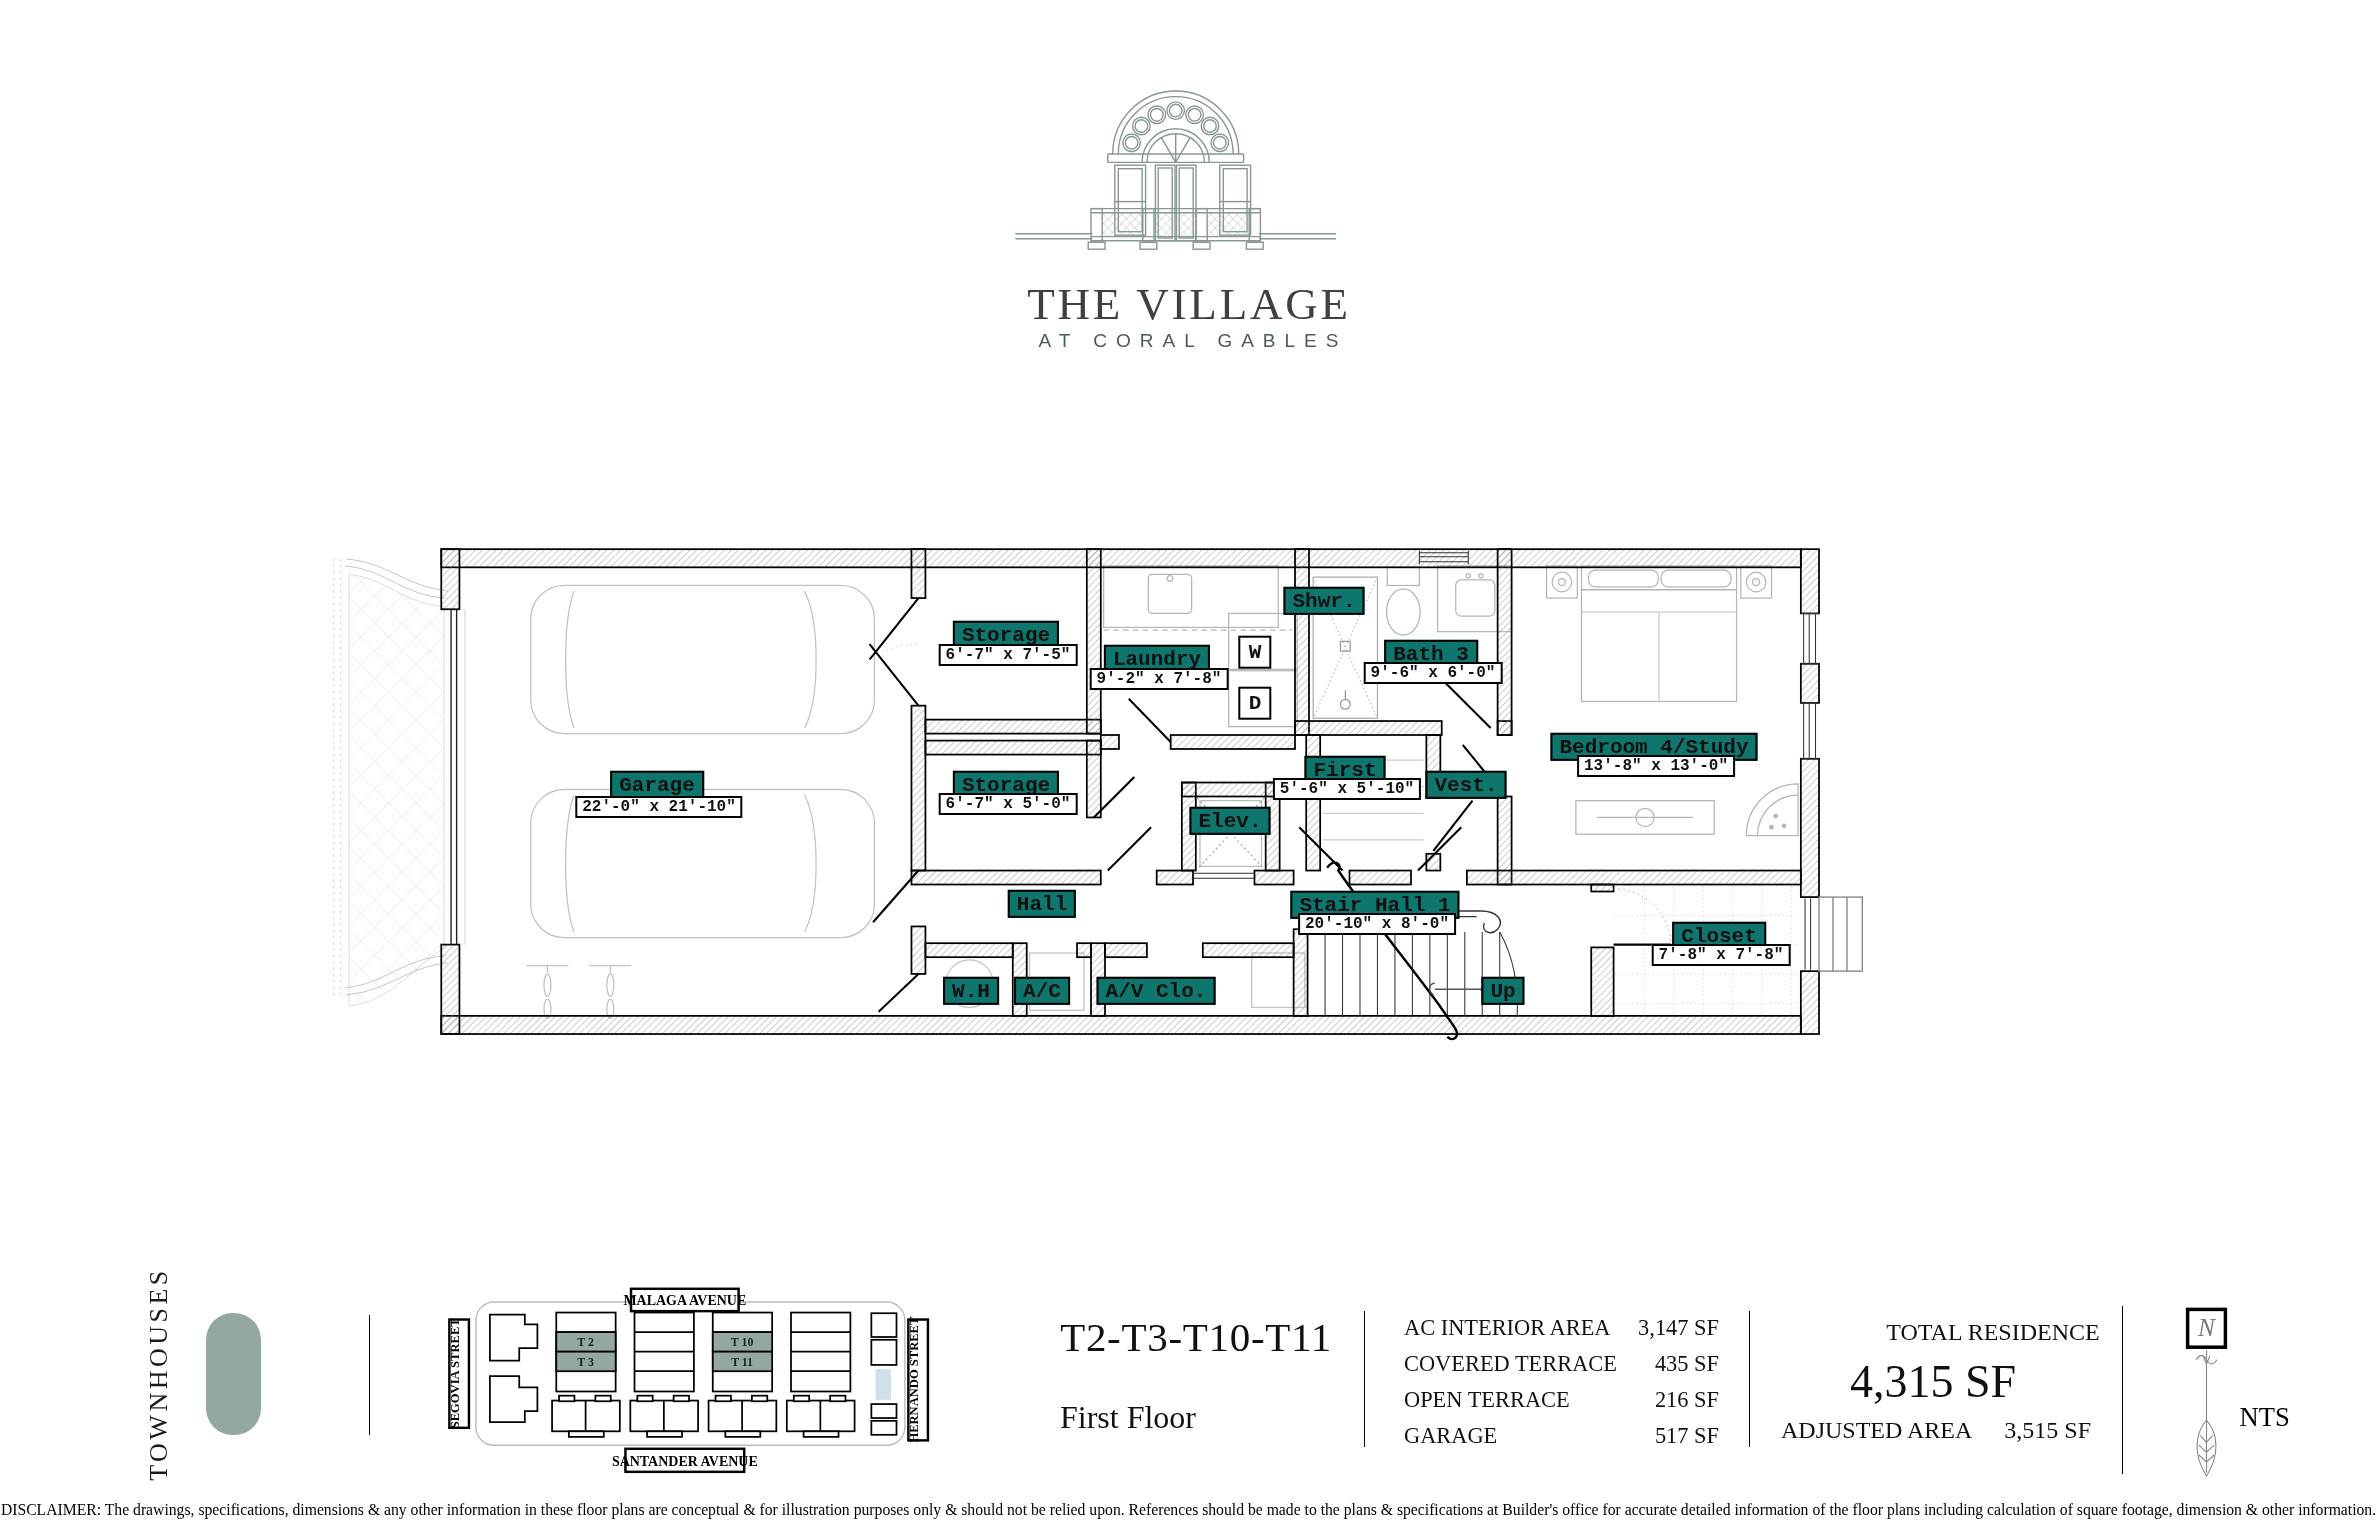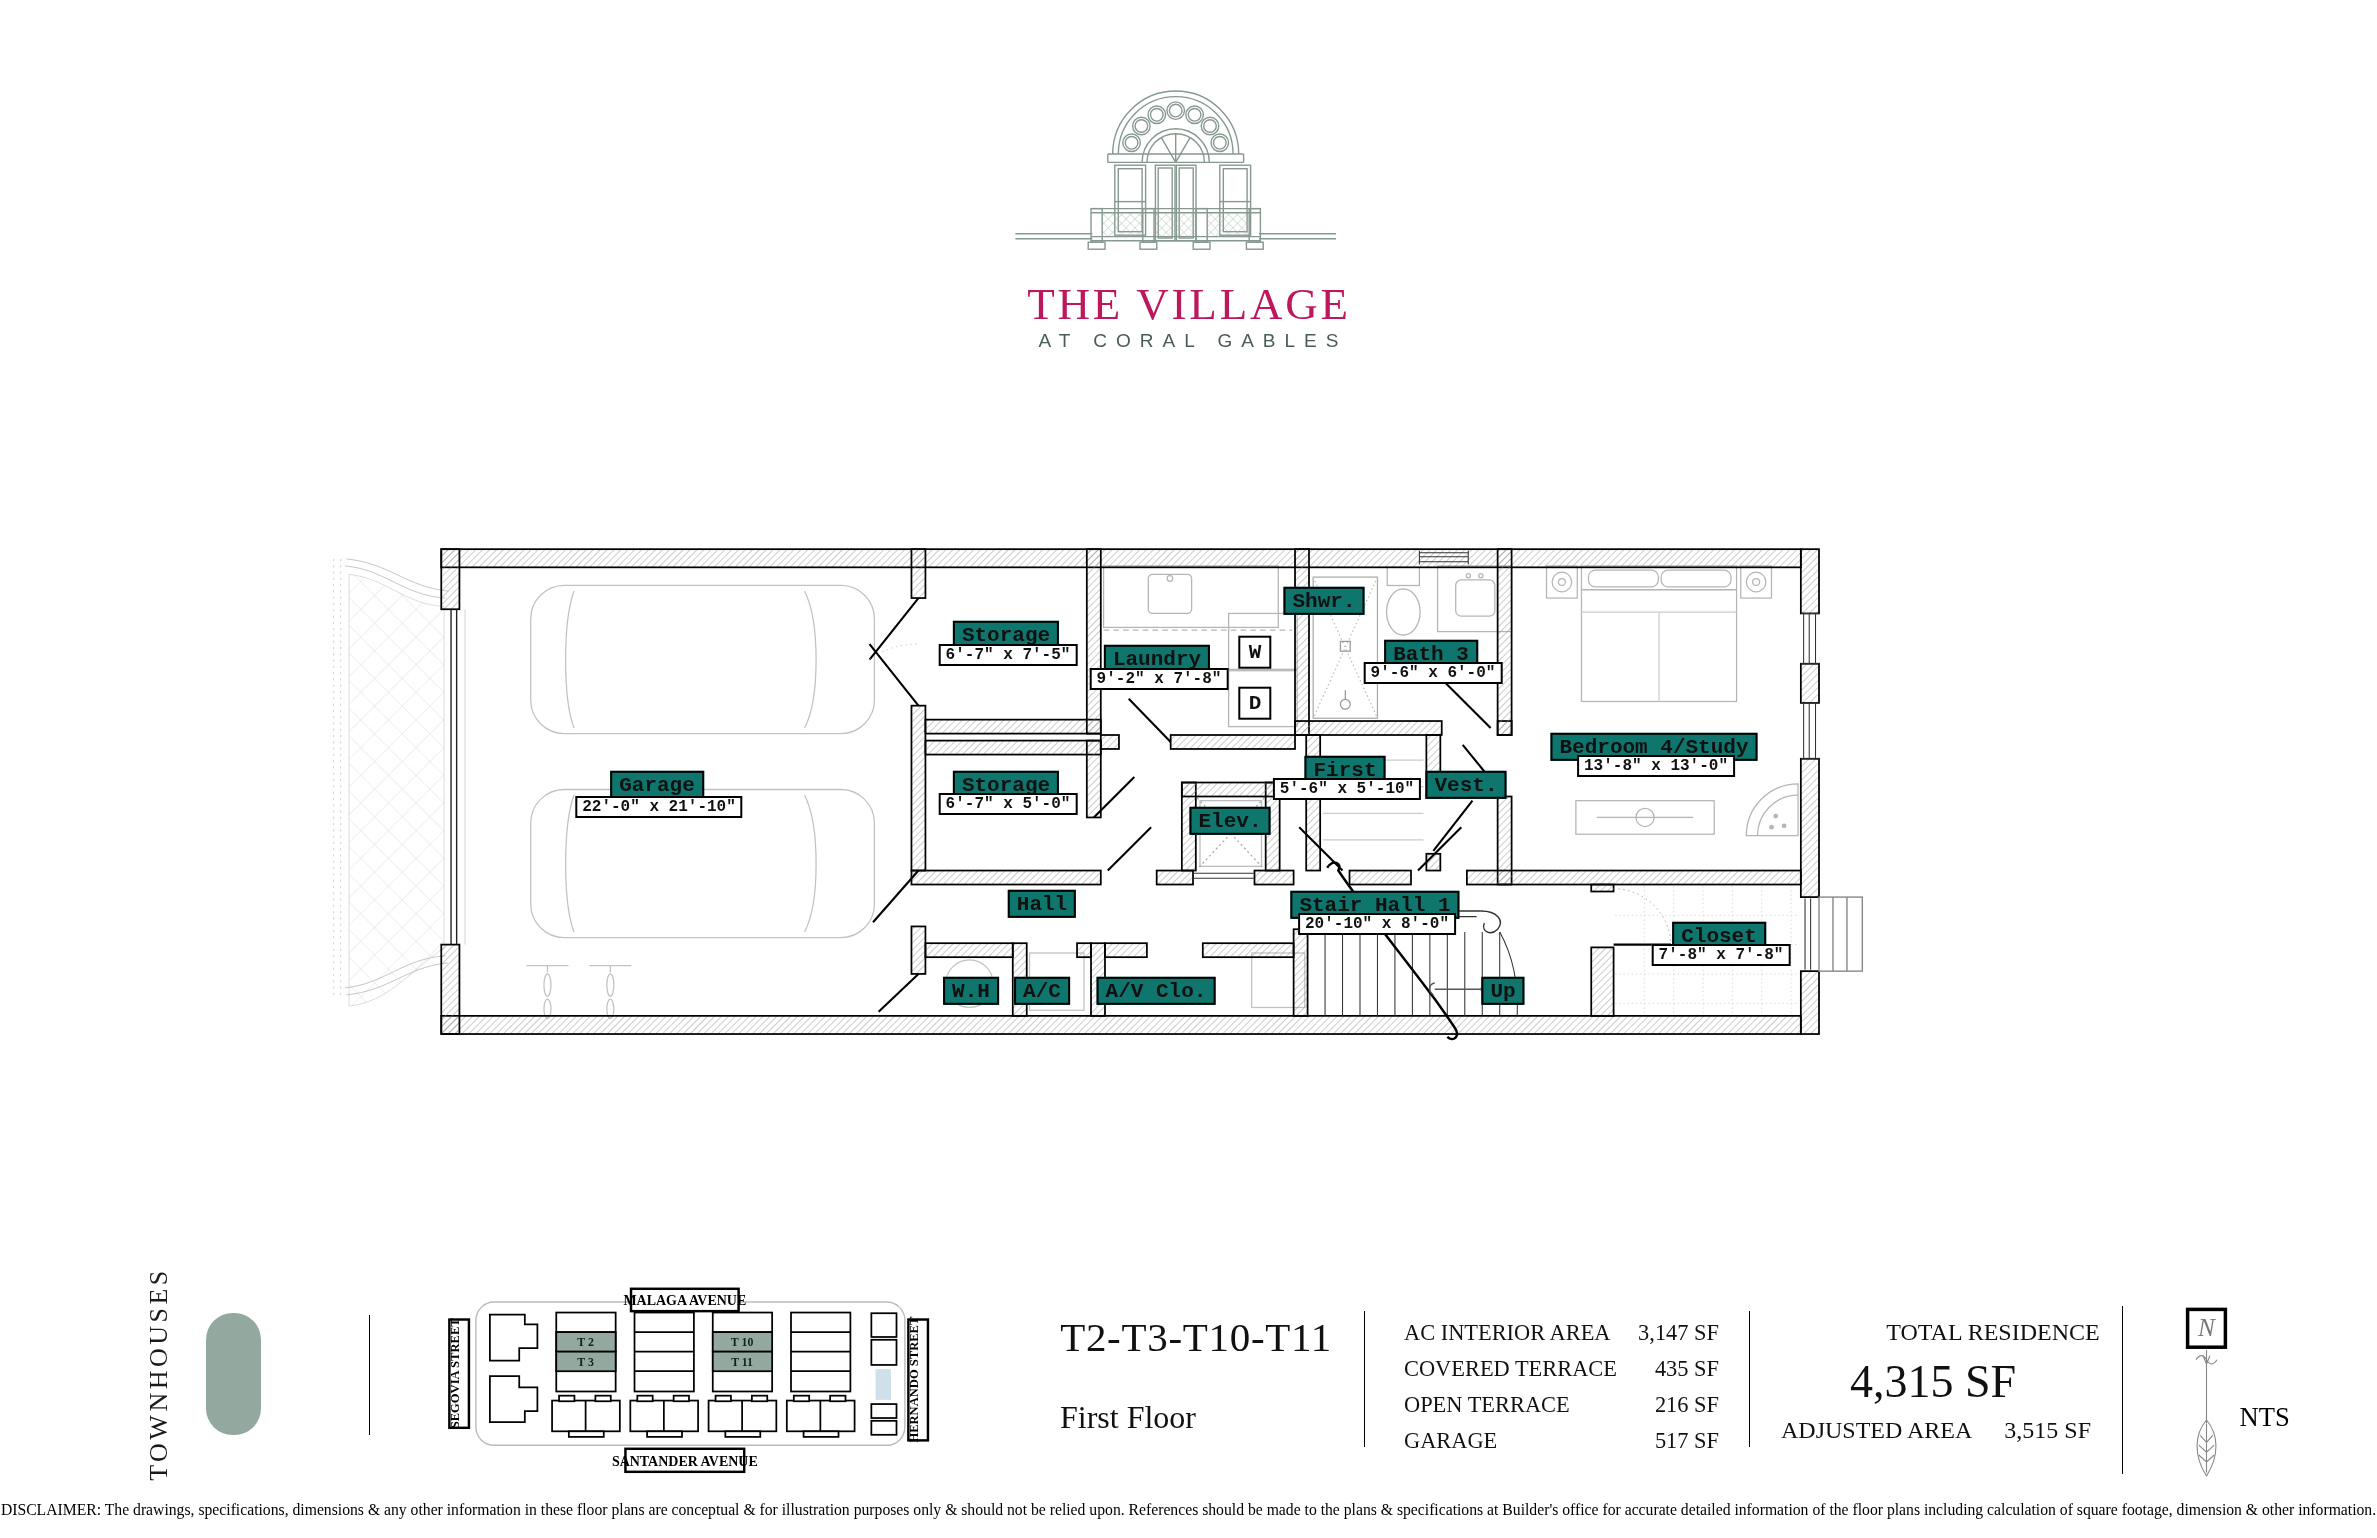--- a/index.html
+++ b/index.html
@@ -10,35 +10,35 @@
   
   .rl{position:absolute;transform:translate(-50%,-50%);background:#0f766e;border:2.8px solid #000;
       padding:0.7px 7px;font:bold 21px "Liberation Mono",monospace;white-space:nowrap;z-index:6;color:#111}
   .rd{position:absolute;transform:translate(-50%,-50%);background:#fff;border:2.1px solid #000;
       padding:0 4.9px;font:bold 16px "Liberation Mono",monospace;white-space:nowrap;z-index:7;color:#111}
   .wd{position:absolute;transform:translate(-50%,-50%);background:#fff;border:2.8px solid #000;
       padding:2.8px 8.4px;font:bold 21px "Liberation Mono",monospace;z-index:6;color:#111}
 
   
   .brand-name{position:absolute;left:1189px;top:278px;transform:translateX(-50%);
-      font:45px "Liberation Serif",serif;letter-spacing:2.8px;color:#be185d;white-space:nowrap}
+      font:45px "Liberation Serif",serif;letter-spacing:2.8px;color:#404040;white-space:nowrap}
   .brand-sub{position:absolute;left:1193px;top:330px;transform:translateX(-50%);
       font:19px "Liberation Sans",sans-serif;letter-spacing:9px;color:#4a5d55;white-space:nowrap}
 
   
   .townhouses{position:absolute;left:159px;top:1374px;transform:translate(-50%,-50%) rotate(-90deg);
       font:26px "Liberation Serif",serif;letter-spacing:3.5px;color:#1a1a1a;white-space:nowrap}
   .pill{position:absolute;left:206px;top:1313px;width:55px;height:122px;border-radius:26.6px;background:#93a89e}
   .vdiv{position:absolute;width:1.4px;background:#000}
   .title-units{position:absolute;left:1196px;top:1313px;transform:translateX(-50%);
       font:41px "Liberation Serif",serif;letter-spacing:0.7px;white-space:nowrap}
   .title-floor{position:absolute;left:1128px;top:1399px;transform:translateX(-50%);
       font:32px "Liberation Serif",serif;white-space:nowrap}
   .areas{position:absolute;left:1404px;top:1315px;width:315px}
-  .arow{display:flex;justify-content:space-between;align-items:center;height:36px;
+  .arow{display:flex;justify-content:space-between;height:36px;
       font:22.4px "Liberation Serif",serif;white-space:nowrap}
   .tot-label{position:absolute;left:1993px;top:1319px;transform:translateX(-50%);
       font:24px "Liberation Serif",serif;white-space:nowrap}
   .tot-value{position:absolute;left:1933px;top:1355px;transform:translateX(-50%);
       font:46px "Liberation Serif",serif;white-space:nowrap}
   .adj-line{position:absolute;left:1936px;top:1417px;transform:translateX(-50%);
       font:24px "Liberation Serif",serif;white-space:nowrap;display:flex;gap:32px}
   .disclaimer{position:absolute;left:50%;top:1501px;transform:translateX(-50%);
       font:15.7px "Liberation Serif",serif;white-space:nowrap;color:#000}
 </style>

